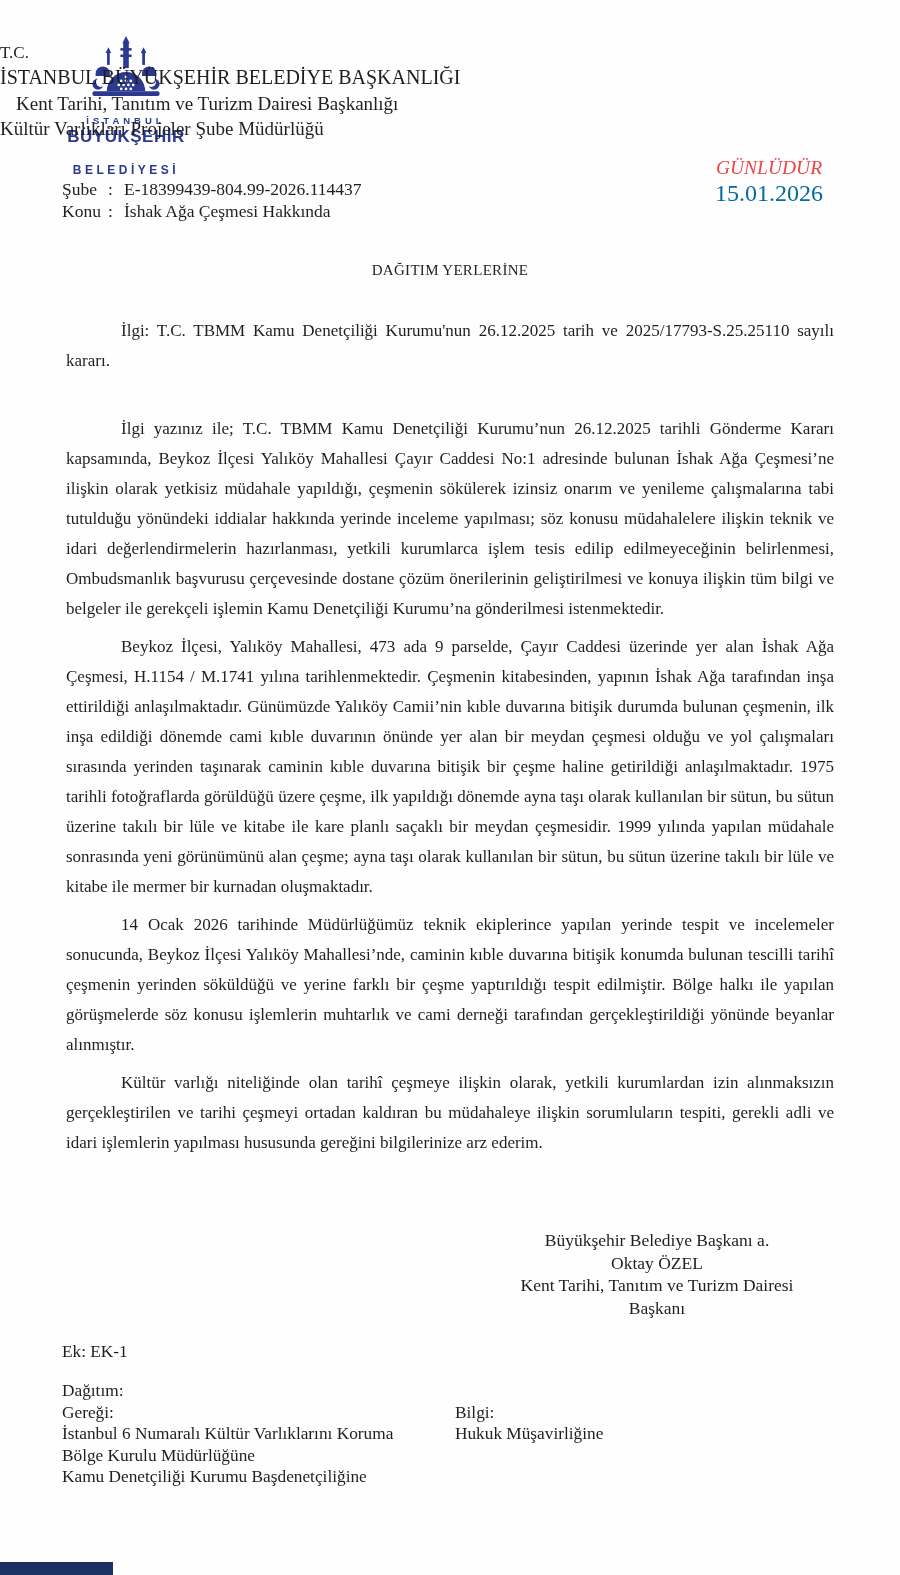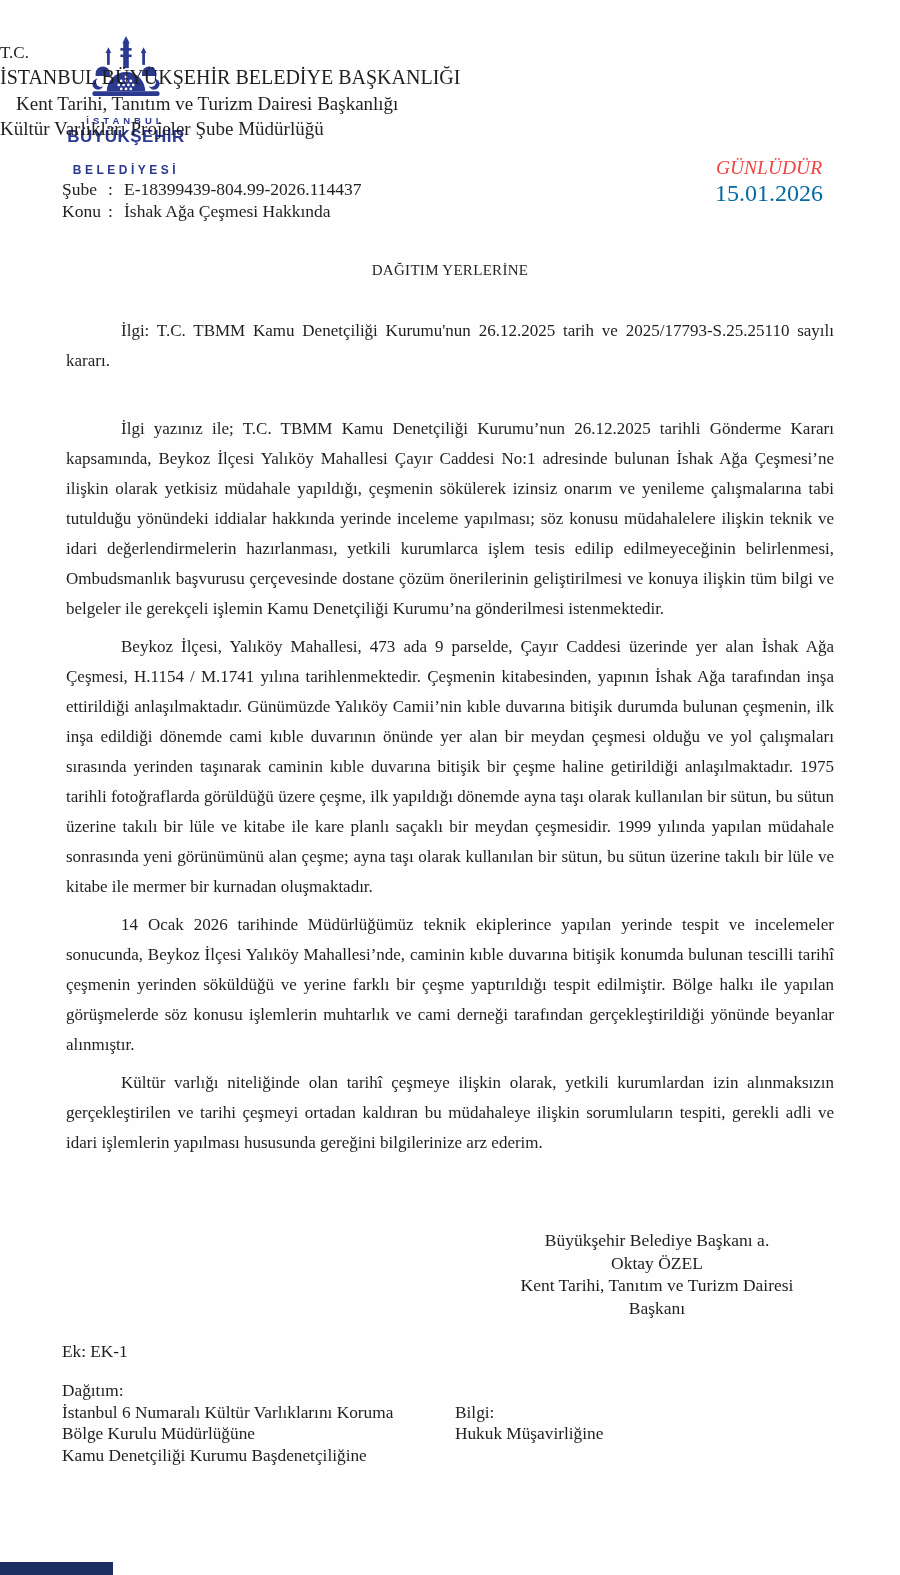--- a/index.html
+++ b/index.html
@@ -137,20 +137,21 @@
     <div>Kent Tarihi, Tanıtım ve Turizm Dairesi</div>
     <div>Başkanı</div>
   </div>
 
   <div class="attachment">Ek: EK-1</div>
 
   <div class="distribution">
     <div>Dağıtım:</div>
     <div class="dist-cols">
       <div class="dist-col-left">
+        <div>Gereği:</div>
         <div>İstanbul 6 Numaralı Kültür Varlıklarını Koruma Bölge Kurulu Müdürlüğüne</div>
         <div>Kamu Denetçiliği Kurumu Başdenetçiliğine</div>
       </div>
       <div class="dist-col-right">
         <div>Bilgi:</div>
         <div>Hukuk Müşavirliğine</div>
       </div>
     </div>
   </div>
 

